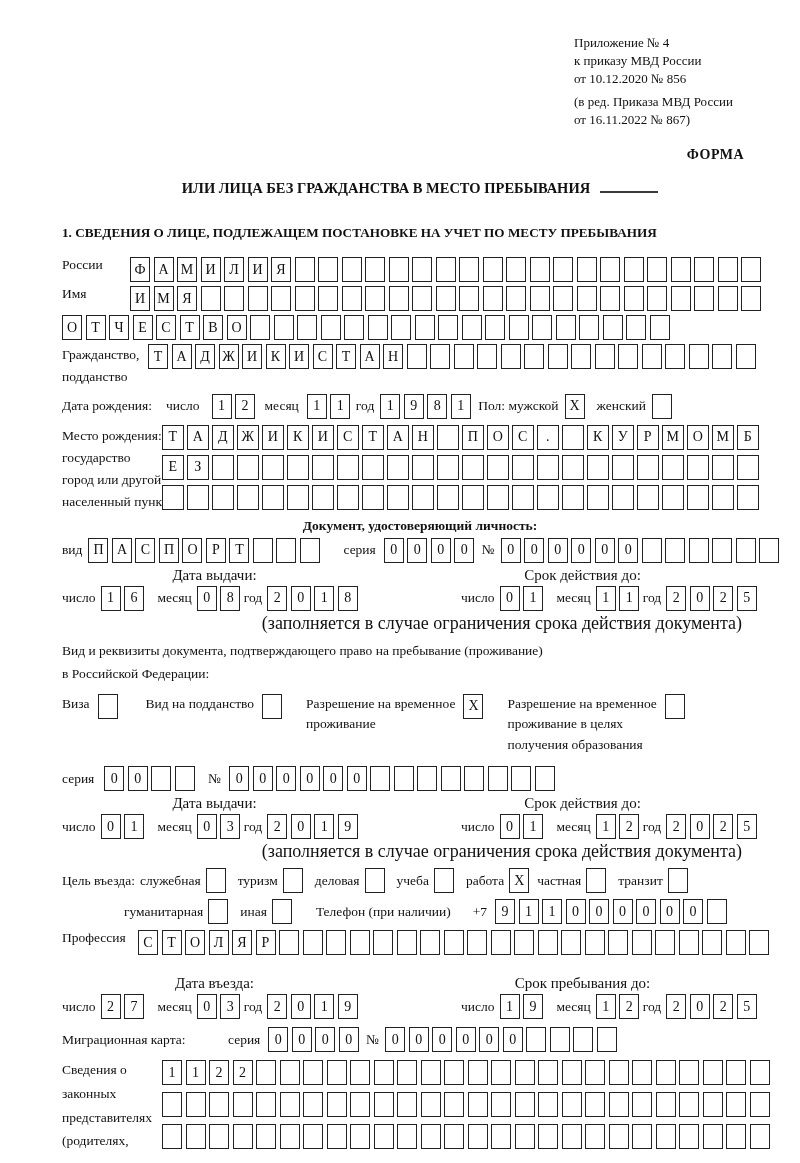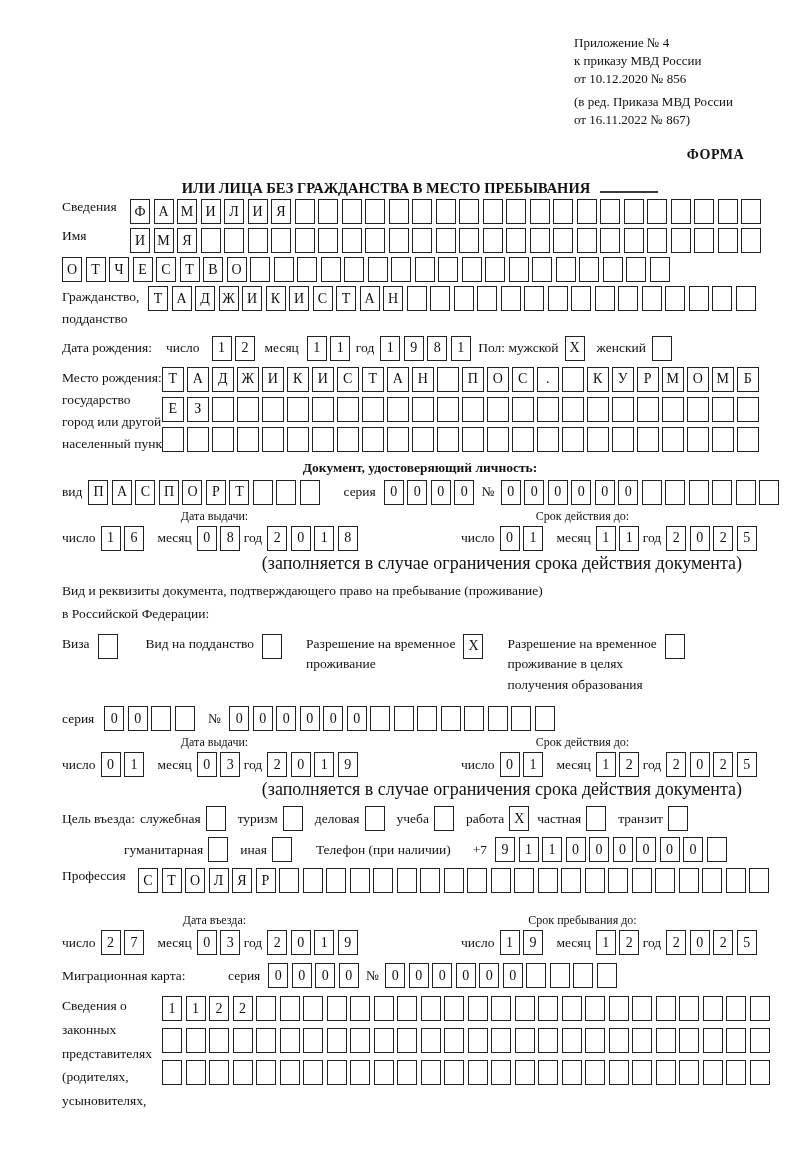--- a/index.html
+++ b/index.html
@@ -20,21 +20,21 @@
   .cells{display:flex;flex:none;}
   .cell{box-sizing:border-box;flex:none;width:20px;height:25px;border:1.6px solid #222;margin-right:3.5px;display:flex;align-items:center;justify-content:center;font-size:14px;background:#fff;}
   .wide .cell{width:21.5px;}
   .chk{box-sizing:border-box;flex:none;width:20px;height:25px;border:1.6px solid #222;display:inline-flex;align-items:center;justify-content:center;font-size:14px;vertical-align:middle;}
   .inline-row{display:flex;align-items:center;margin-bottom:4px;flex-wrap:nowrap;}
   .inline-row .t{margin-right:6px;white-space:nowrap;}
   
   .dblock{display:flex;margin-top:8px;}
   .dg1{width:375px;flex:none;}
   .dg2{flex:1;}
-  .dheading{text-align:center;font-size:12px;margin-bottom:2px;}
+  .dheading{text-align:center;font-size:15px;margin-bottom:2px;}
   .dg1 .dheading{padding-right:70px;}
   .dg2 .dheading{padding-right:50px;}
   .drow{display:flex;align-items:center;}
   .dg2 .drow{padding-left:24px;}
   .dlbl{margin:0 5px 0 0;white-space:nowrap;}
   .dlbl.m{margin-left:10px;}
   .noteline{text-align:right;font-size:18px;padding-right:36px;margin-top:2px;margin-bottom:6px;}
   
   .opts{display:flex;align-items:flex-start;margin:8px 0 10px 0;}
   .opt{display:flex;align-items:flex-start;margin-right:14px;}
@@ -58,23 +58,24 @@
     <div class="gap"></div>
     <div>(в ред. Приказа МВД России</div>
     <div>от 16.11.2022 № 867)</div>
   </div>
   <div class="forma">ФОРМА</div>
 
   <div class="title">
     <div><span>ИЛИ ЛИЦА БЕЗ ГРАЖДАНСТВА В МЕСТО ПРЕБЫВАНИЯ</span><span class="blank-line"></span></div>
   </div>
 
+  <div class="sec-heading">1. СВЕДЕНИЯ О ЛИЦЕ, ПОДЛЕЖАЩЕМ ПОСТАНОВКЕ НА УЧЕТ ПО МЕСТУ ПРЕБЫВАНИЯ</div>
 
   <div class="row">
-    <span class="lbl" style="width:68px">Сведения</span>
+    <span class="lbl" style="width:68px">России</span>
     <span class="cells">
         <span class="cell">Ф</span>
         <span class="cell">А</span>
         <span class="cell">М</span>
         <span class="cell">И</span>
         <span class="cell">Л</span>
         <span class="cell">И</span>
         <span class="cell">Я</span>
         <span class="cell"></span>
         <span class="cell"></span>

